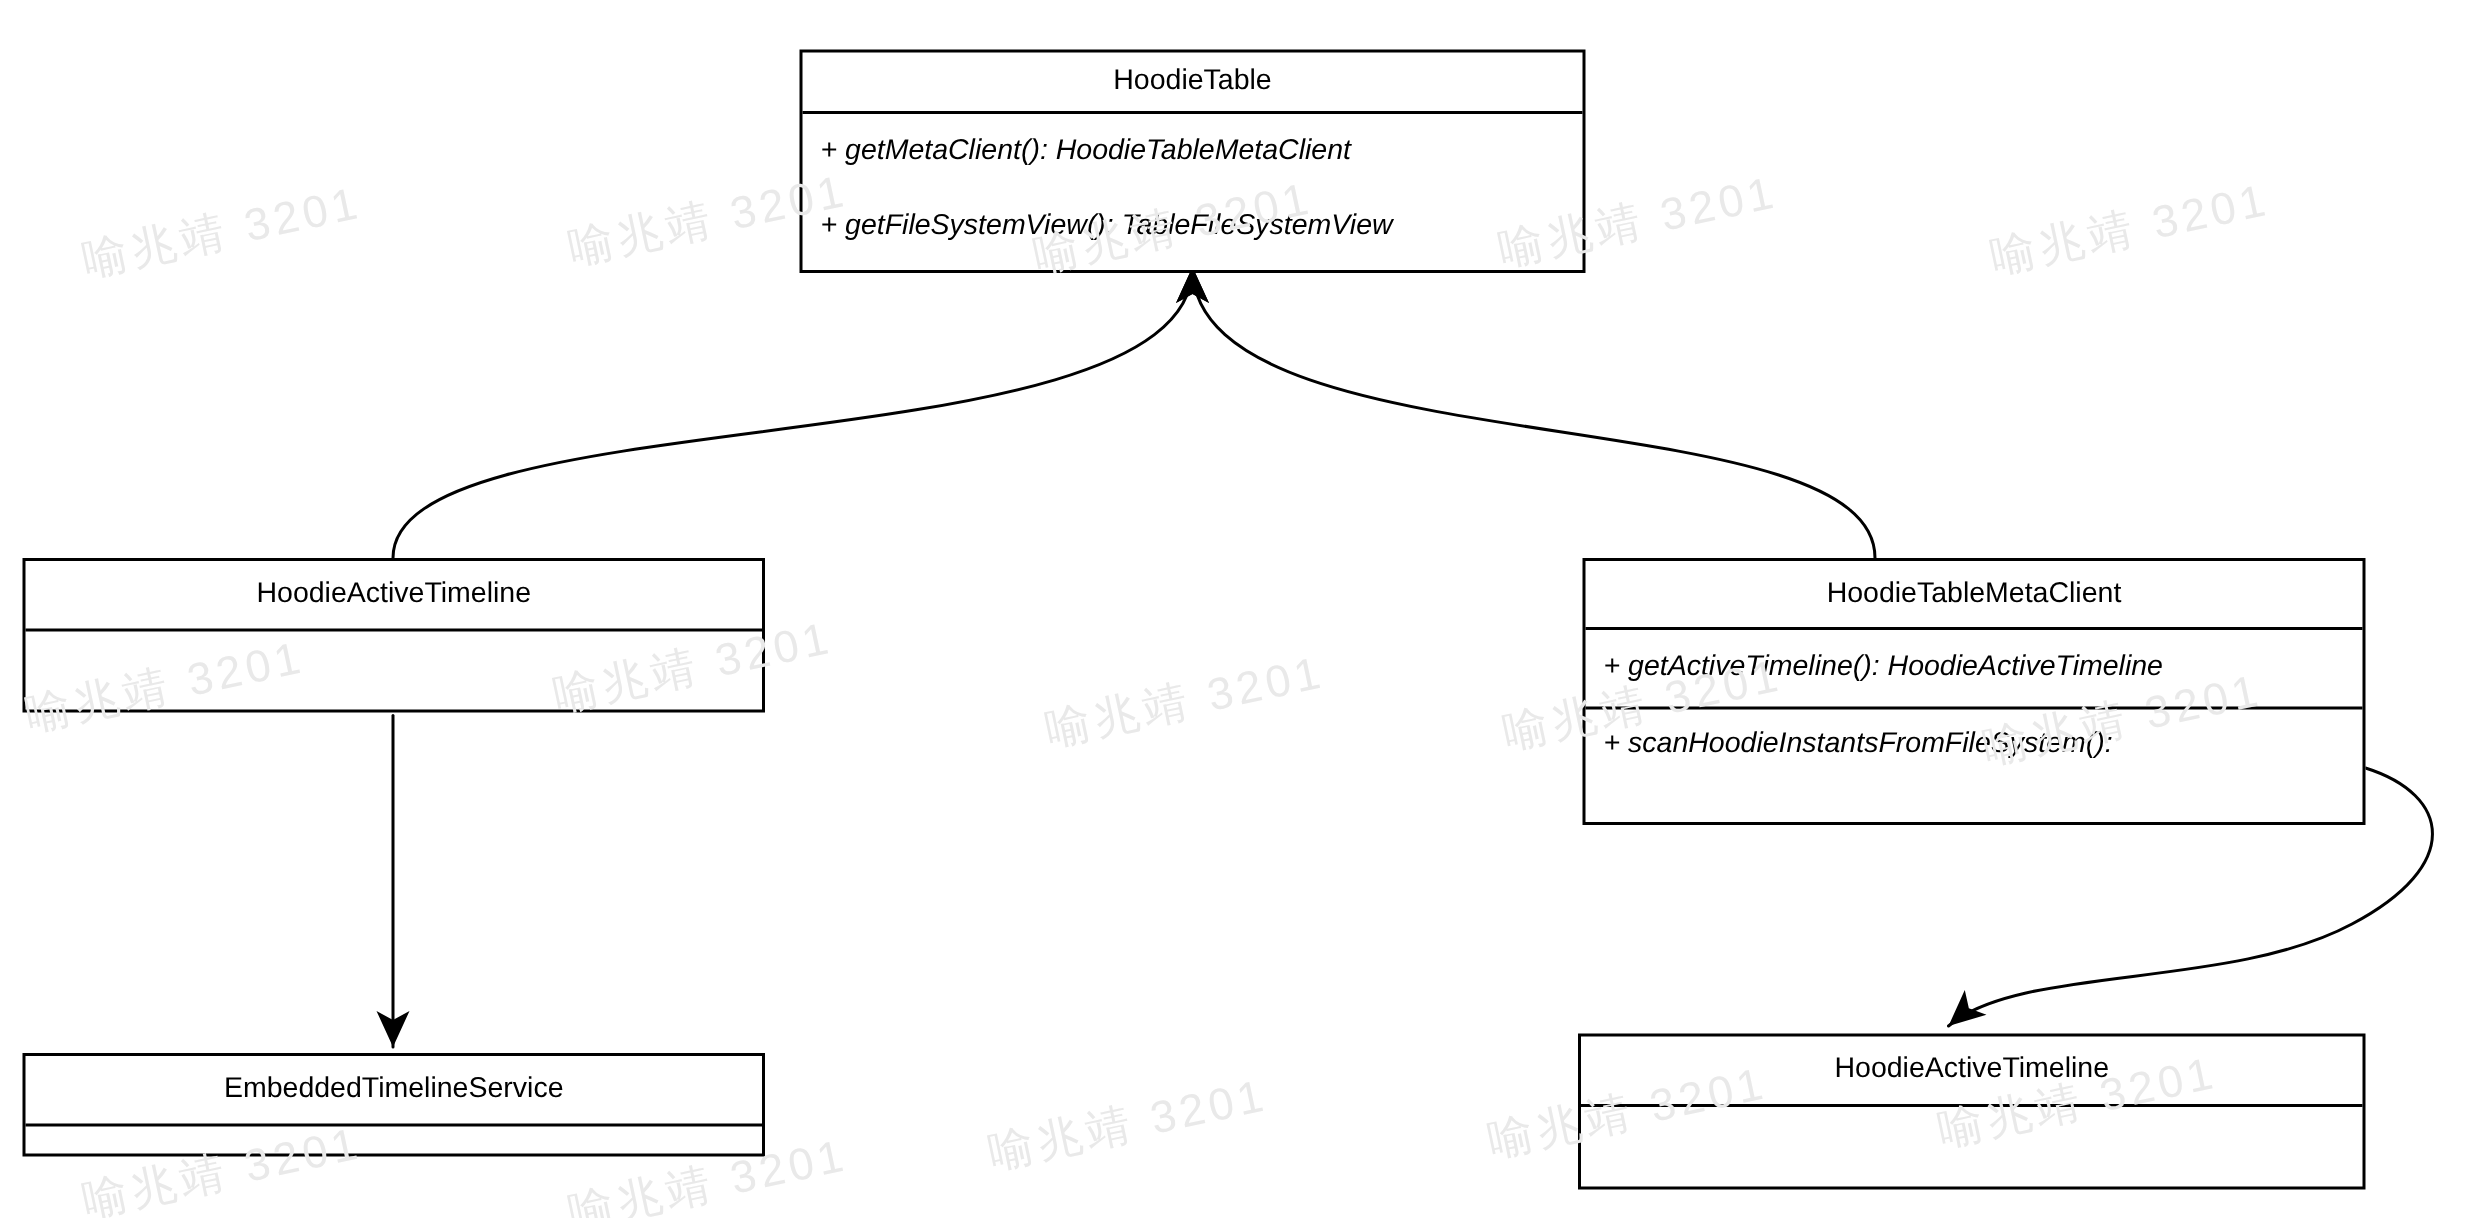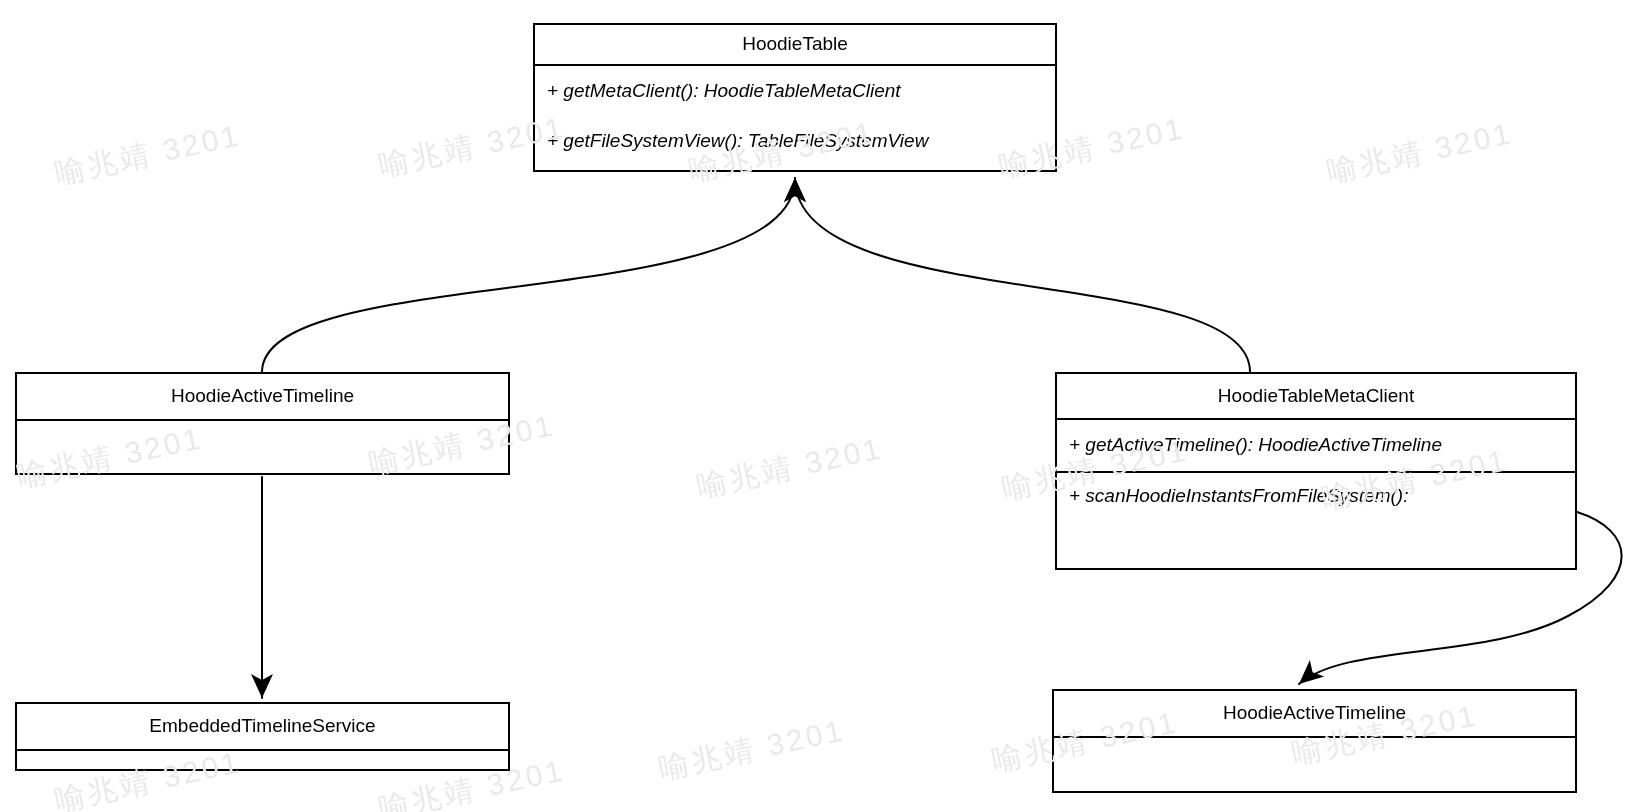--- a/index.html
+++ b/index.html
@@ -56,34 +56,34 @@
       <marker id="arrowhead" markerUnits="userSpaceOnUse" markerWidth="36" markerHeight="26" refX="26" refY="12" orient="auto">
         <path d="M26,12 L2,23 L8,12 L2,1 Z" fill="#000"></path>
       </marker>
     </defs>
     <path d="M 262,372 C 262,262 795,315 795,178" fill="none" stroke="#000" stroke-width="2" stroke-linecap="round" marker-end="url(#arrowhead)"></path>
     <path d="M 1250,372 C 1250,262 795,315 795,178" fill="none" stroke="#000" stroke-width="2" stroke-linecap="round" marker-end="url(#arrowhead)"></path>
     <path d="M 262,477 L 262,698" fill="none" stroke="#000" stroke-width="2" stroke-linecap="round" marker-end="url(#arrowhead)"></path>
     <path d="M 1577,512 C 1634,530 1642,577 1568,616 C 1486,660 1346,643 1299,684" fill="none" stroke="#000" stroke-width="2" stroke-linecap="round" marker-end="url(#arrowhead)"></path>
   </svg>
 
-  <div class="uml-class" style="left:533px;top:23px;width:524px;height:149px">
+  <div class="uml-class" style="left:533px;top:33px;width:524px;height:149px">
     <div class="uml-title" style="height:41px">HoodieTable</div>
     <div class="uml-comp">
       <div class="uml-line ht-m1">+ getMetaClient(): HoodieTableMetaClient</div>
       <div class="uml-line ht-m2">+ getFileSystemView(): TableFileSystemView</div>
     </div>
   </div>
 
   <div class="uml-class" style="left:15px;top:372px;width:495px;height:103px">
     <div class="uml-title" style="height:47px">HoodieActiveTimeline</div>
     <div class="uml-comp" style="height:48px"></div>
   </div>
 
-  <div class="uml-class" style="left:1055px;top:372px;width:522px;height:198px">
+  <div class="uml-class" style="left:1055px;top:372px;width:522px;height:178px">
     <div class="uml-title" style="height:46px">HoodieTableMetaClient</div>
     <div class="uml-comp mc-c1">
       <div class="uml-line">+ getActiveTimeline(): HoodieActiveTimeline</div>
     </div>
     <div class="uml-comp mc-c2 divided">
       <div class="uml-line">+ scanHoodieInstantsFromFileSystem():</div>
     </div>
   </div>
 
   <div class="uml-class" style="left:15px;top:702px;width:495px;height:69px">

